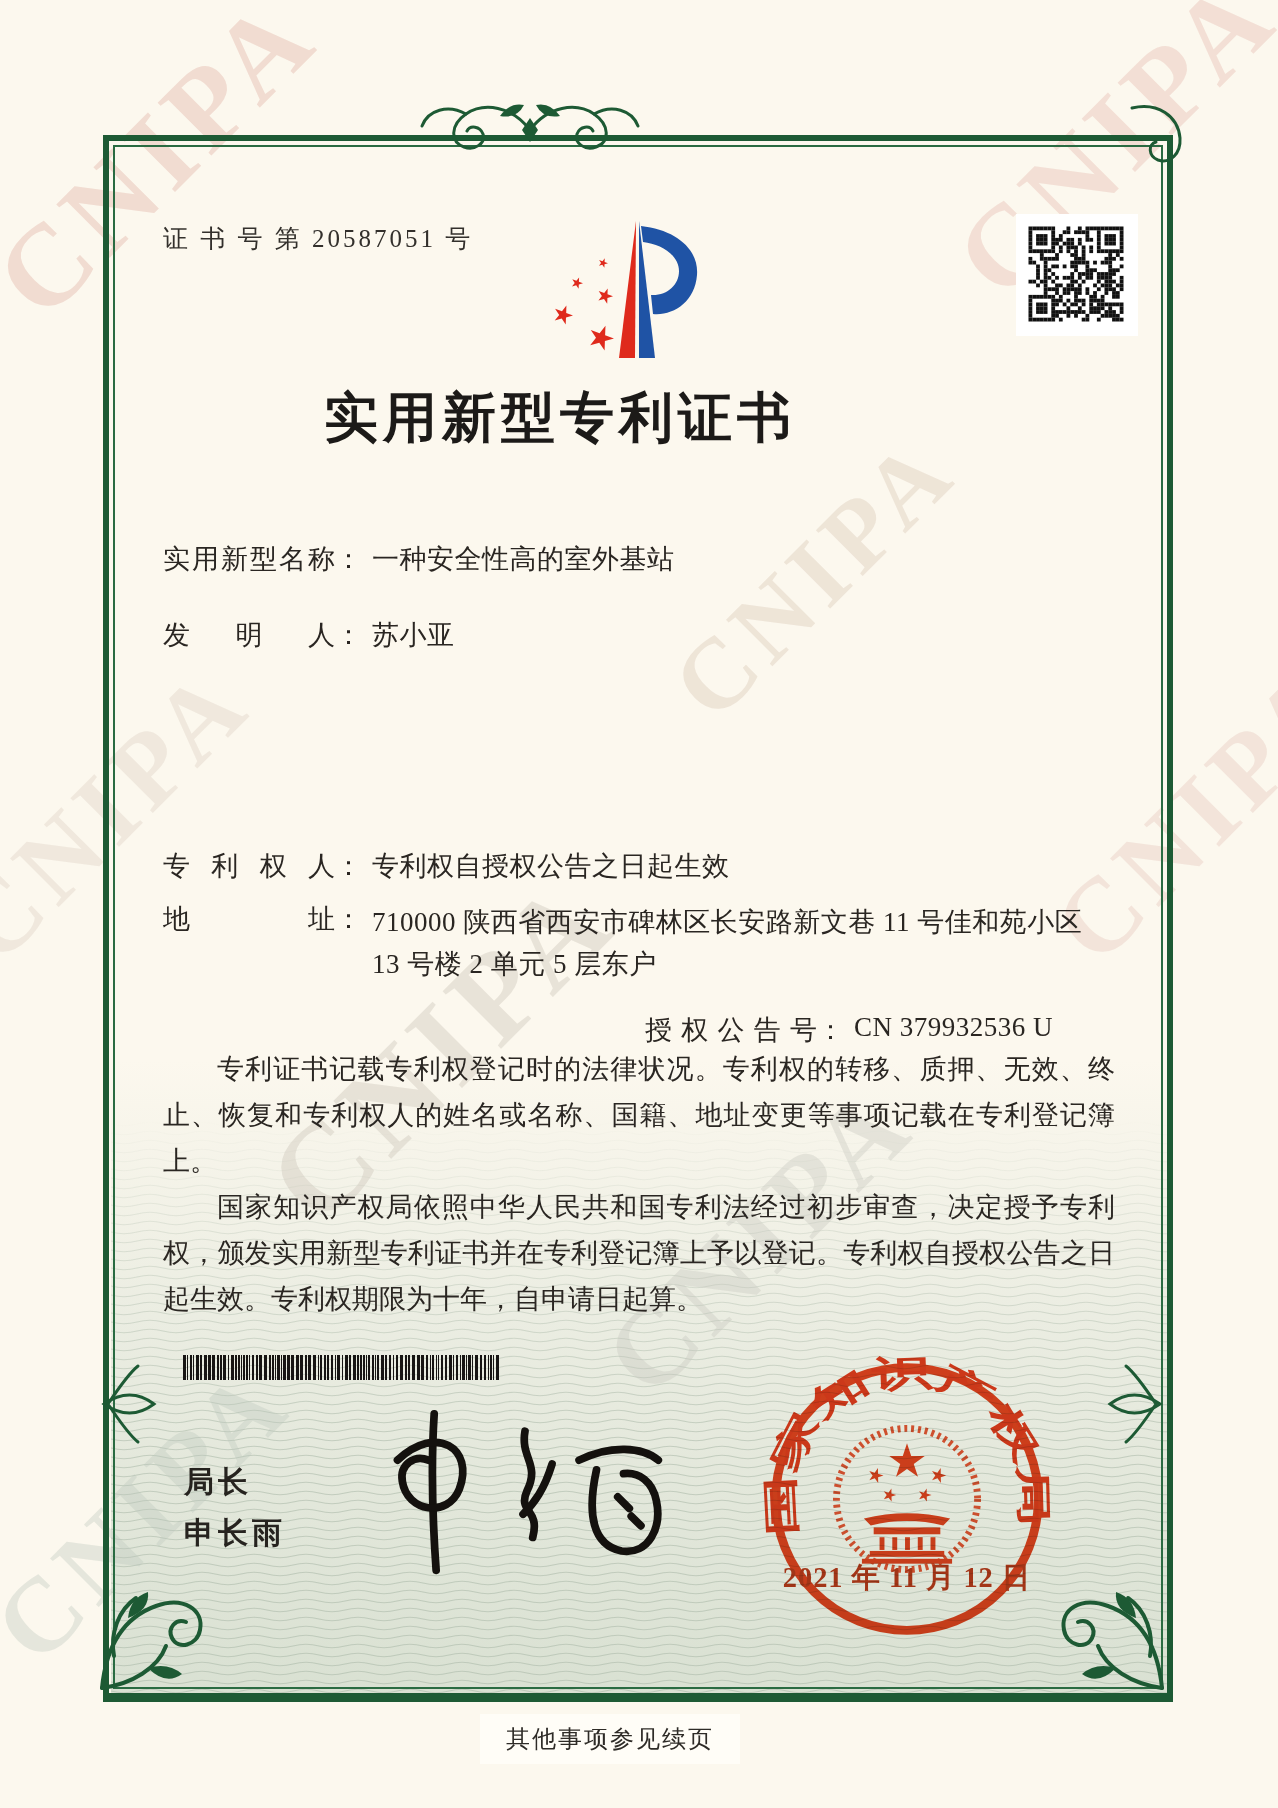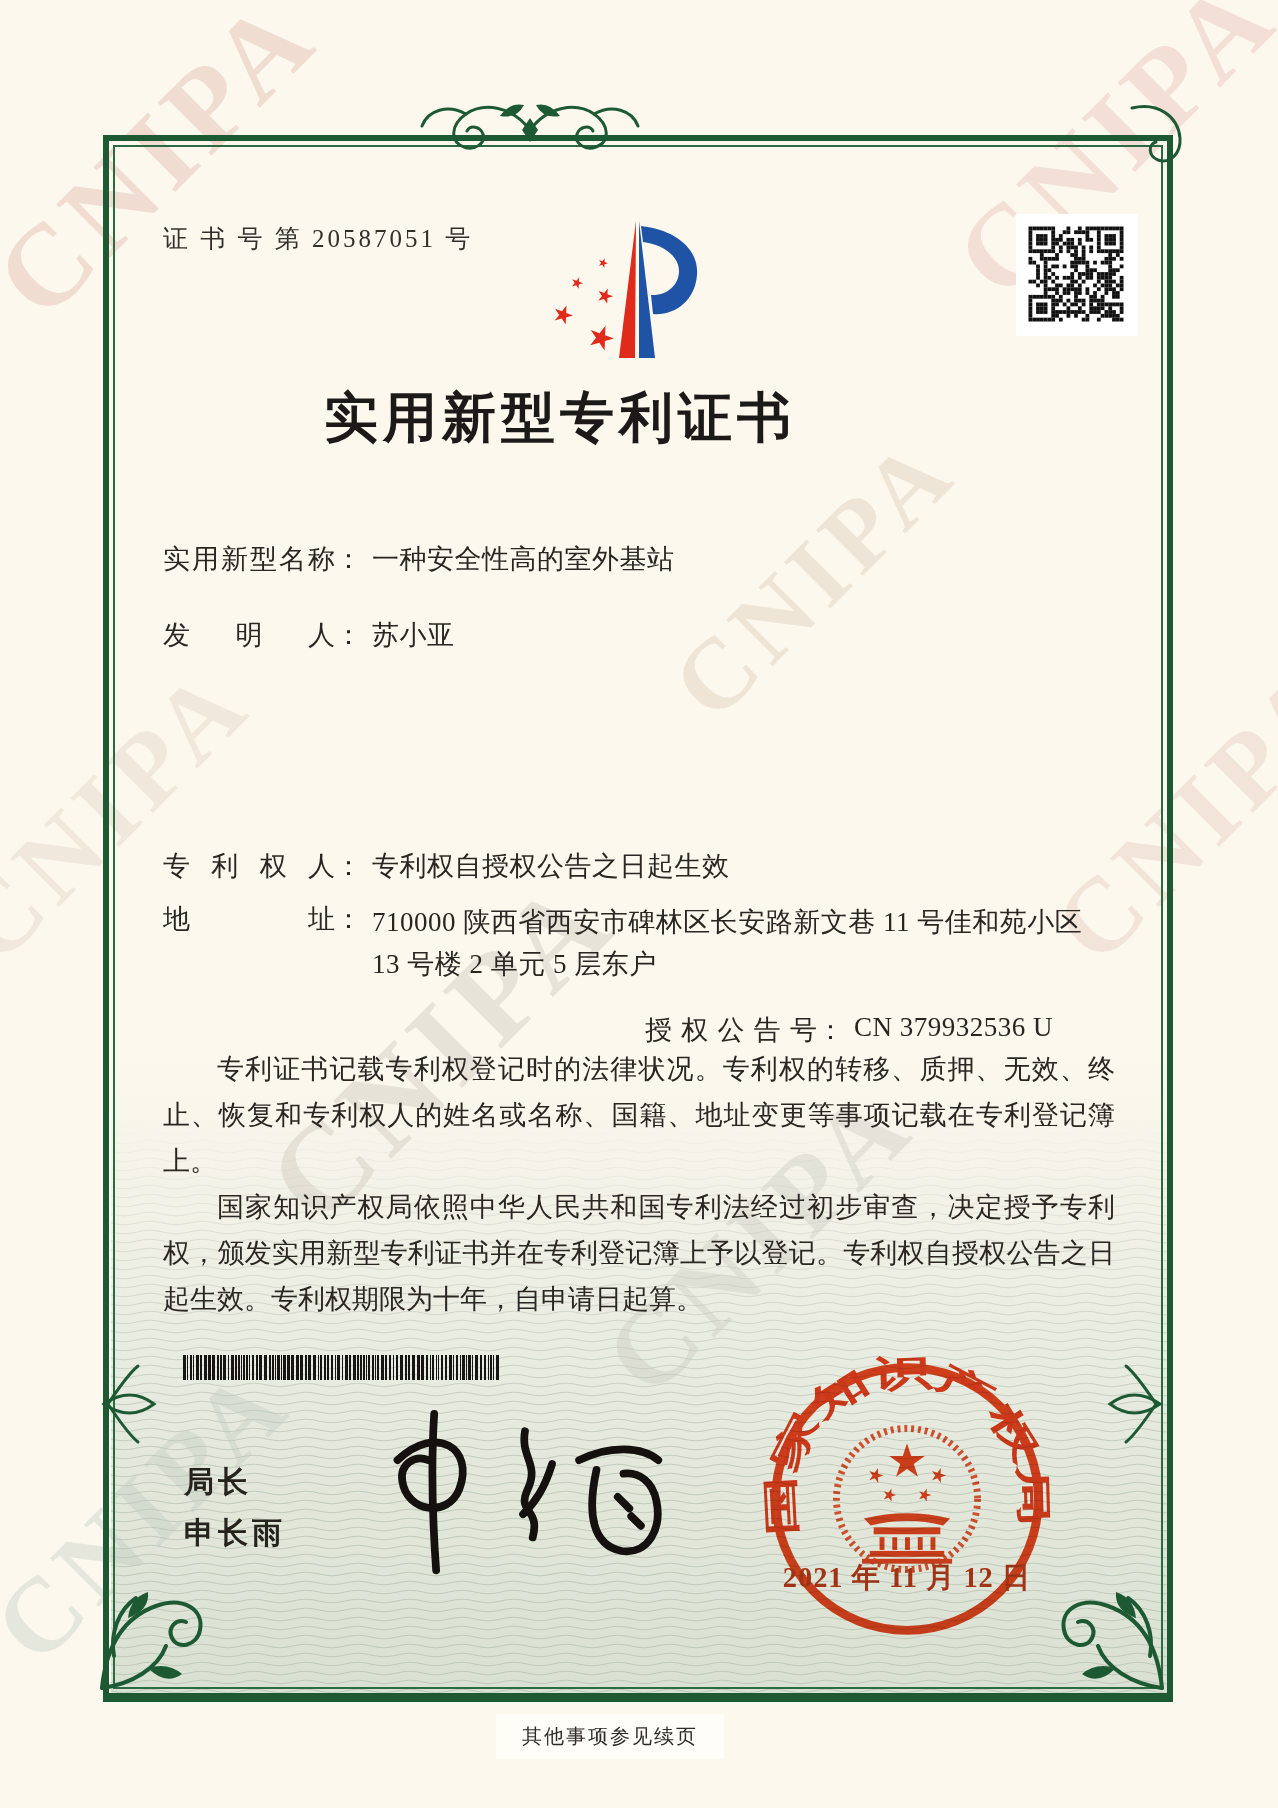--- a/index.html
+++ b/index.html
@@ -27,21 +27,21 @@
   .row{left:163px;font-size:27px;white-space:nowrap;}
   .lbl{display:inline-block;width:172px;text-align:justify;text-align-last:justify;vertical-align:top;}
   .colon{vertical-align:top;}
   .val{margin-left:10px;letter-spacing:.5px;vertical-align:top;}
   .val-wrap{display:inline-block;width:712px;white-space:normal;line-height:42px;vertical-align:top;}
   .paras{left:163px;top:1046px;width:952px;font-size:27px;line-height:46px;text-align:justify;}
   .paras p{margin:0;text-indent:2em;}
   .officer{left:184px;font-size:30px;font-family:"Liberation Sans",sans-serif;font-weight:600;color:#26231f;letter-spacing:4px;}
   .pagefoot{left:282px;top:1652px;width:656px;text-align:center;font-size:25px;letter-spacing:2px;color:#3a3732;}
   .noteband{left:282px;top:1714px;width:656px;text-align:center;}
-  .notepill{display:inline-block;background:#fffdf7;padding:9px 26px;font-size:20px;letter-spacing:2px;color:#2e2b27;}
+  .notepill{display:inline-block;background:#fffdf7;padding:9px 26px;font-size:24px;letter-spacing:2px;color:#2e2b27;}
   .barcode{left:183px;top:1355px;width:324px;height:25px;display:flex;align-items:stretch;}
   .barcode div{background:#171513;}
   .qrbox{left:1016px;top:214px;width:122px;height:122px;background:#fff;z-index:5;}
   .seal{left:760px;top:1352px;z-index:6;opacity:.95;mix-blend-mode:multiply;}
   .sig{left:380px;top:1408px;z-index:5;}
 </style>
 </head>
 <body>
 
 <div class="page">

